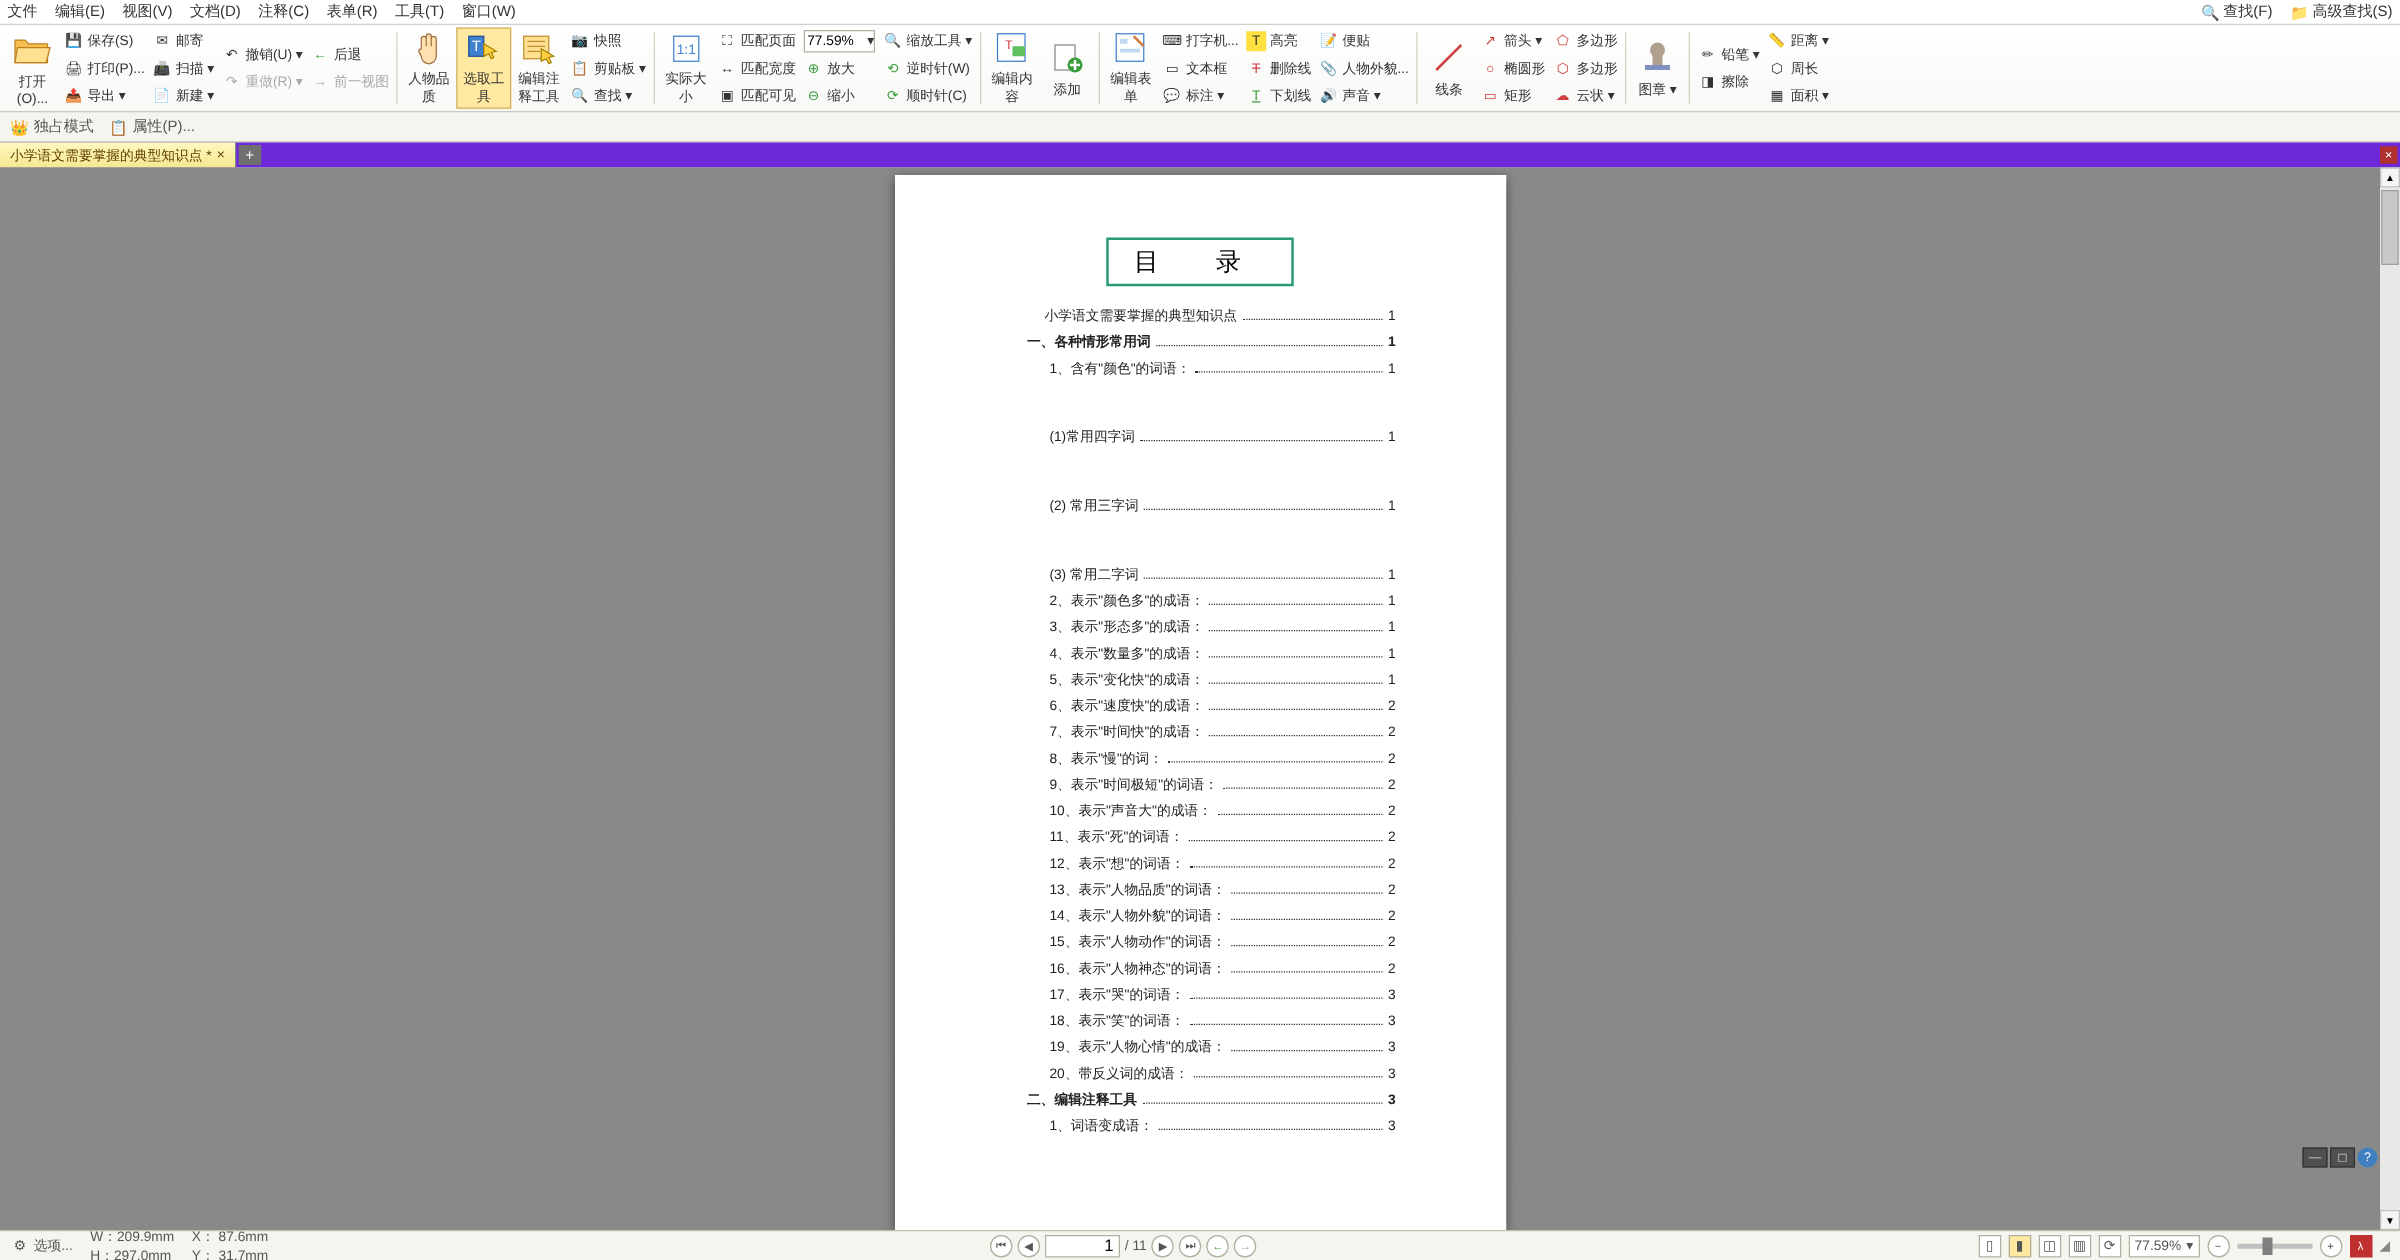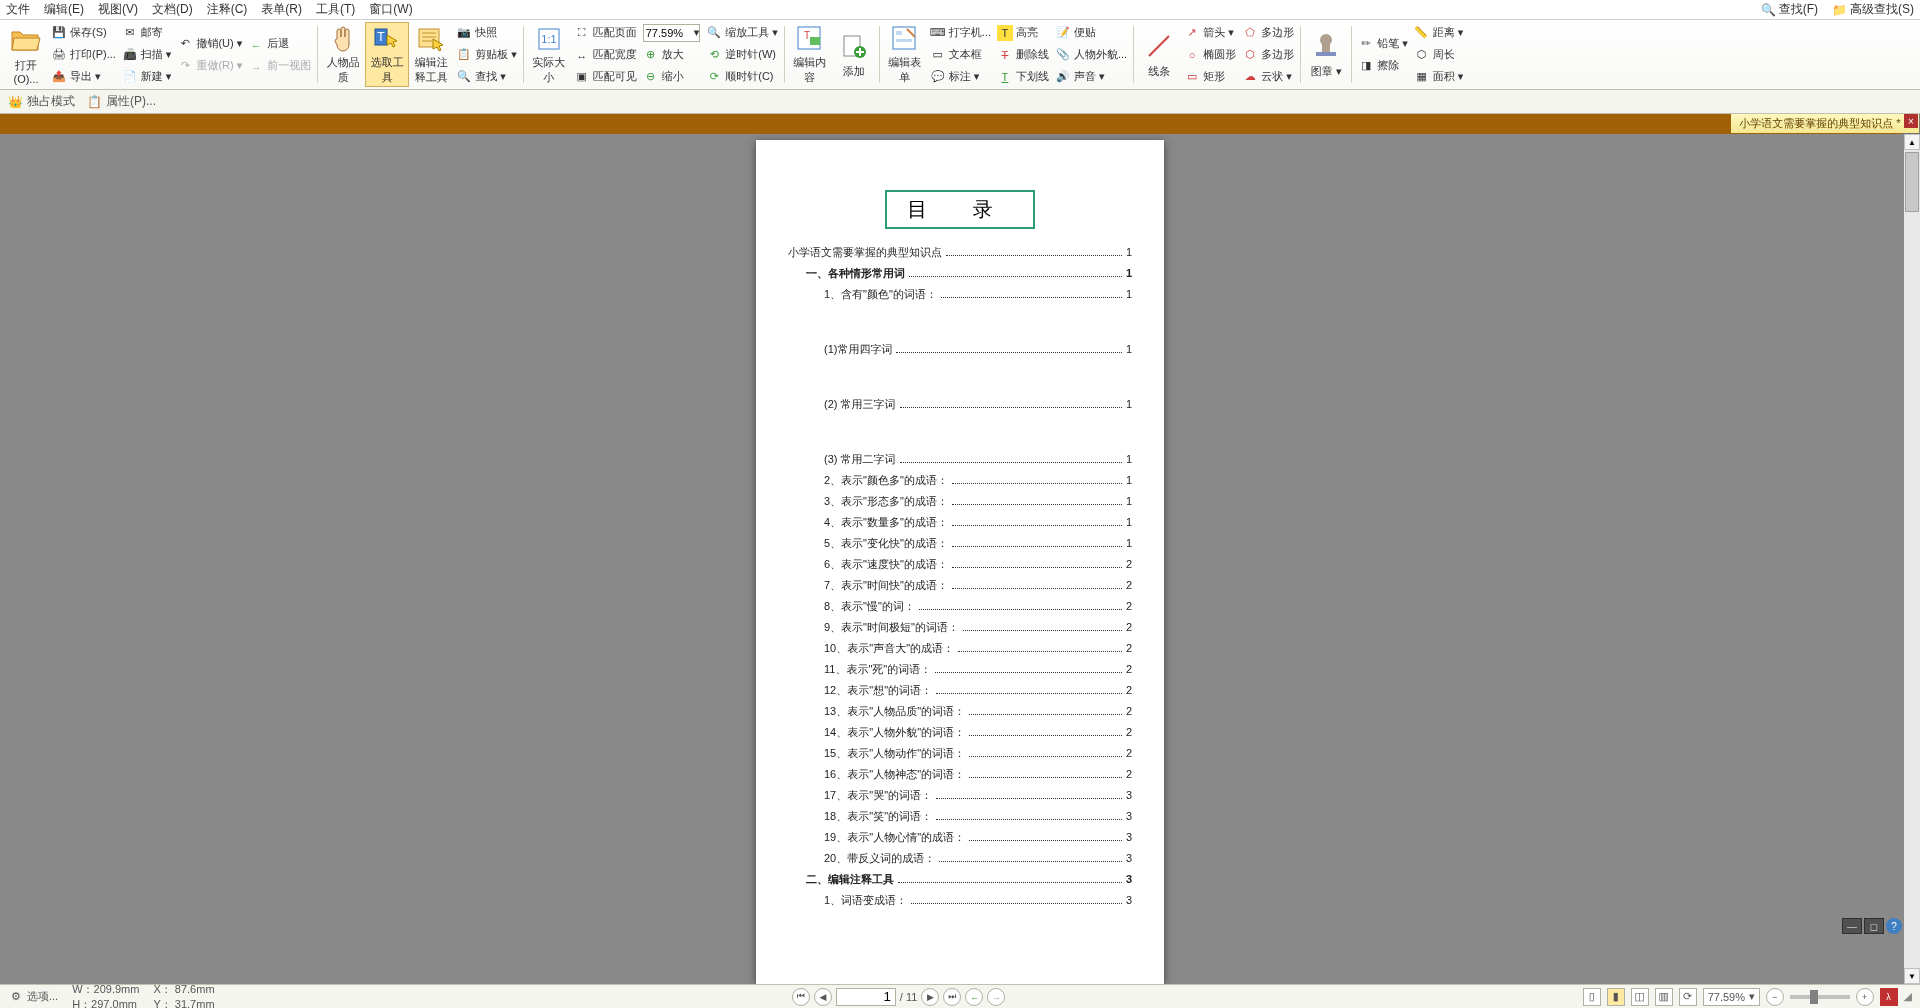--- a/index.html
+++ b/index.html
@@ -13,31 +13,31 @@
 .ribbon-big.active { background: #ffe8a0; border: 1px solid #d0b060; }
 .ribbon-big-icon { width: 32px; height: 32px; display: flex; align-items: center; justify-content: center; }
 .ribbon-big-label { font-size: 11px; color: #333; margin-top: 2px; text-align: center; }
 .ribbon-col { display: flex; flex-direction: column; justify-content: center; gap: 2px; }
 .ribbon-small { display: flex; align-items: center; gap: 3px; cursor: pointer; padding: 1px 3px; height: 20px; font-size: 11px; color: #333; white-space: nowrap; }
 .ribbon-small.disabled { color: #aaa; }
 .ribbon-sep { width: 1px; background: #d0d0c0; margin: 4px 3px; }
 .si { width: 16px; height: 16px; display: inline-flex; align-items: center; justify-content: center; flex-shrink: 0; }
 .secondbar { background: #f5f5f0; height: 24px; display: flex; align-items: center; padding: 0 8px; gap: 12px; border-bottom: 1px solid #c0c0b0; font-size: 12px; color: #555; }
 .secondbar-item { display: flex; align-items: center; gap: 3px; cursor: pointer; }
-.tabbar { background: #a16207; height: 20px; display: flex; align-items: flex-end; position: relative; flex-direction: column; }
+.tabbar { background: #6d28d9; height: 20px; display: flex; align-items: center; position: relative; }
 .tab { background: linear-gradient(#fff8c0, #f5e890); padding: 2px 8px; font-size: 11px; color: #604000; display: flex; align-items: center; gap: 4px; border-right: 1px solid #808080; height: 100%; }
 .tab-plus { background: #707070; color: #fff; width: 18px; height: 16px; display: flex; align-items: center; justify-content: center; cursor: pointer; margin-left: 2px; }
 .tab-close-right { position: absolute; right: 2px; background: #b03030; color: #fff; width: 14px; height: 14px; display: flex; align-items: center; justify-content: center; cursor: pointer; font-size: 10px; }
 .workspace { background: #8a8a8a; position: relative; height: calc(100vh - 20px - 70px - 24px - 20px - 24px); overflow: hidden; display: flex; justify-content: center; padding-top: 6px; }
 .bgpattern { position: absolute; inset: 0; background: #888888 repeating-linear-gradient(45deg, rgba(255,255,255,0.02) 0 2px, transparent 2px 4px); }
-.page { background: #fff; width: 408px; min-height: 622px; box-shadow: 0 2px 8px rgba(0,0,0,0.5); position: relative; z-index: 1; padding: 50px 32px 20px; font-family: "SimSun", serif; }
+.page { background: #fff; width: 489px; min-height: 622px; box-shadow: 0 2px 8px rgba(0,0,0,0.5); position: relative; z-index: 1; padding: 50px 88px 20px; font-family: "SimSun", serif; }
 .page-title { border: 2px solid #2a9a7a; padding: 4px 20px; font-size: 20px; letter-spacing: 20px; text-align: center; display: inline-block; margin: 0 auto; }
 .title-wrap { text-align: center; margin-bottom: 16px; }
 .toc-line { display: flex; font-size: 11px; color: #222; margin-bottom: 6px; align-items: baseline; }
-.toc-indent-0 { padding-left: 0; }
+.toc-indent-0 { padding-left: 0; margin-left: 32px; }
 .toc-indent-1 { padding-left: 18px; font-weight: bold; }
 .toc-indent-2 { padding-left: 36px; }
 .toc-indent-3 { padding-left: 36px; margin-top: 40px; }
 .toc-label { white-space: nowrap; }
 .toc-dots { flex: 1; border-bottom: 1px dotted #333; margin: 0 4px 3px; }
 .toc-page { white-space: nowrap; }
 .scrollbar-v { position: absolute; right: 0; top: 0; bottom: 0; width: 16px; background: #e8e8e8; z-index: 2; display: flex; flex-direction: column; align-items: center; }
 .scroll-btn { width: 16px; height: 16px; background: #f4f4f4; border: 1px solid #c0c0c0; display: flex; align-items: center; justify-content: center; font-size: 8px; cursor: pointer; }
 .scroll-thumb { width: 14px; background: #c8c8c8; border: 1px solid #a0a0a0; margin-top: 2px; height: 60px; }
 .statusbar { background: #f5f5f0; height: 24px; display: flex; align-items: center; padding: 0 8px; border-top: 1px solid #c0c0b0; font-size: 11px; color: #555; justify-content: space-between; }

